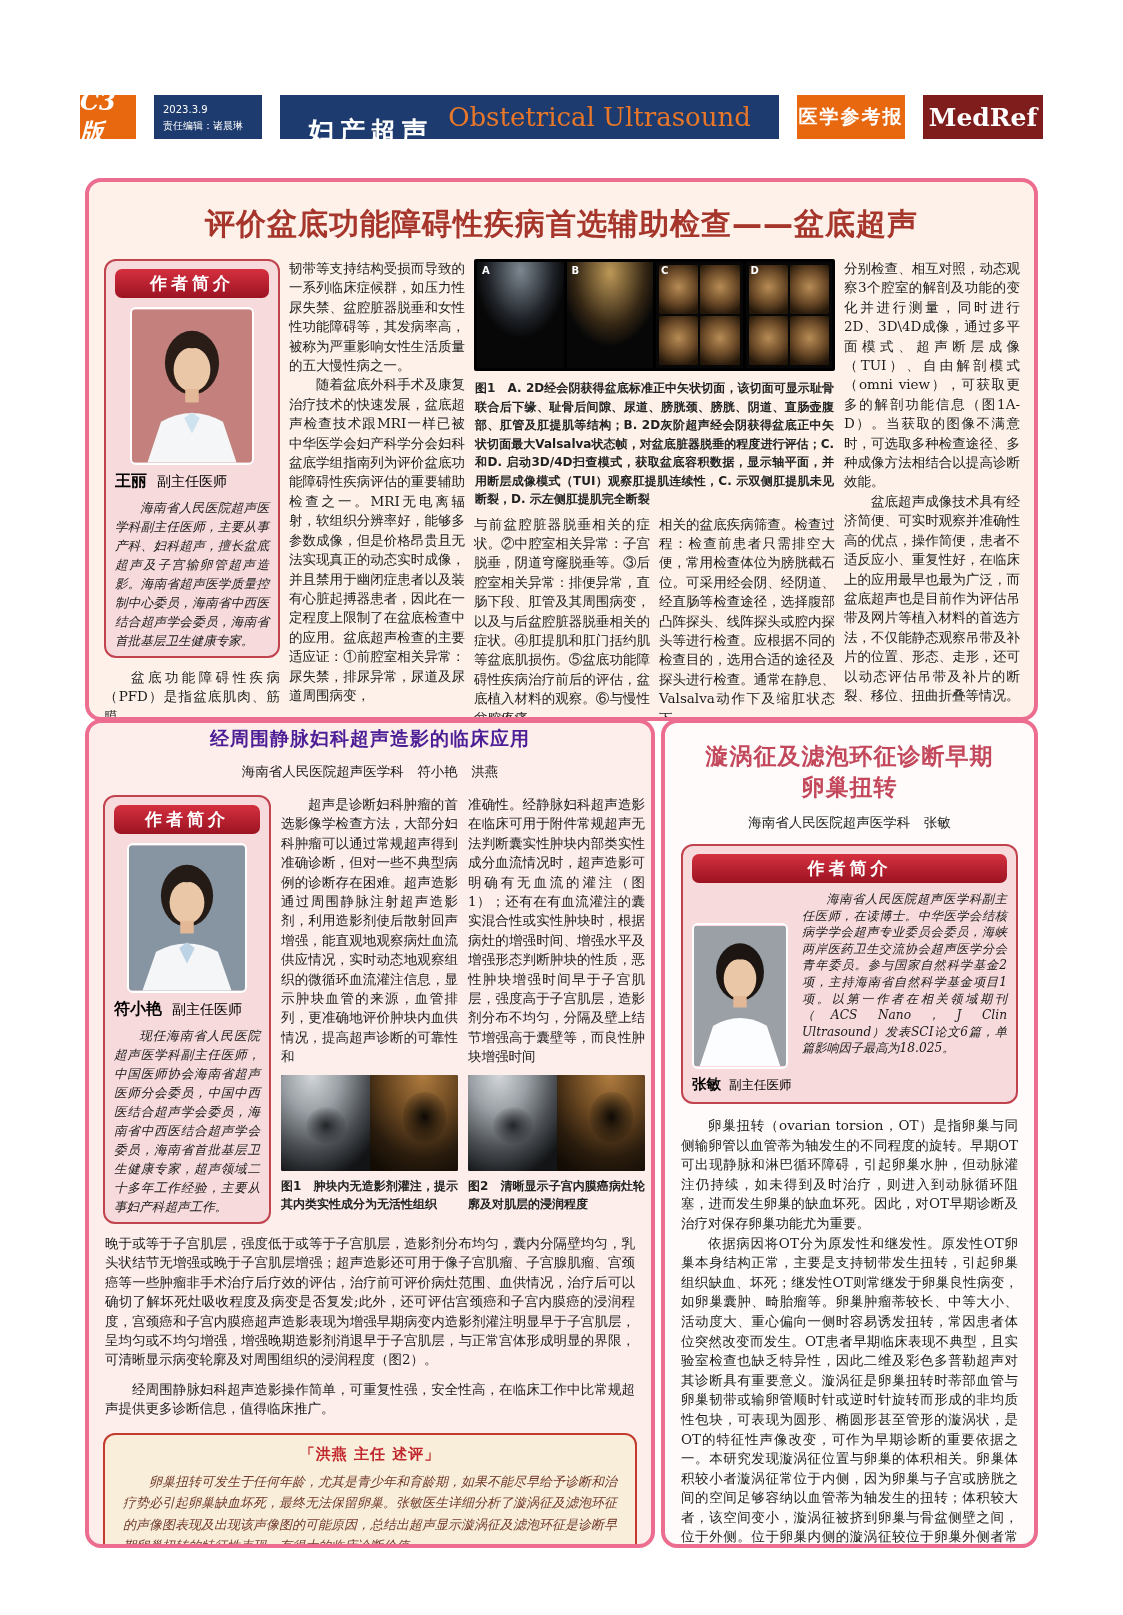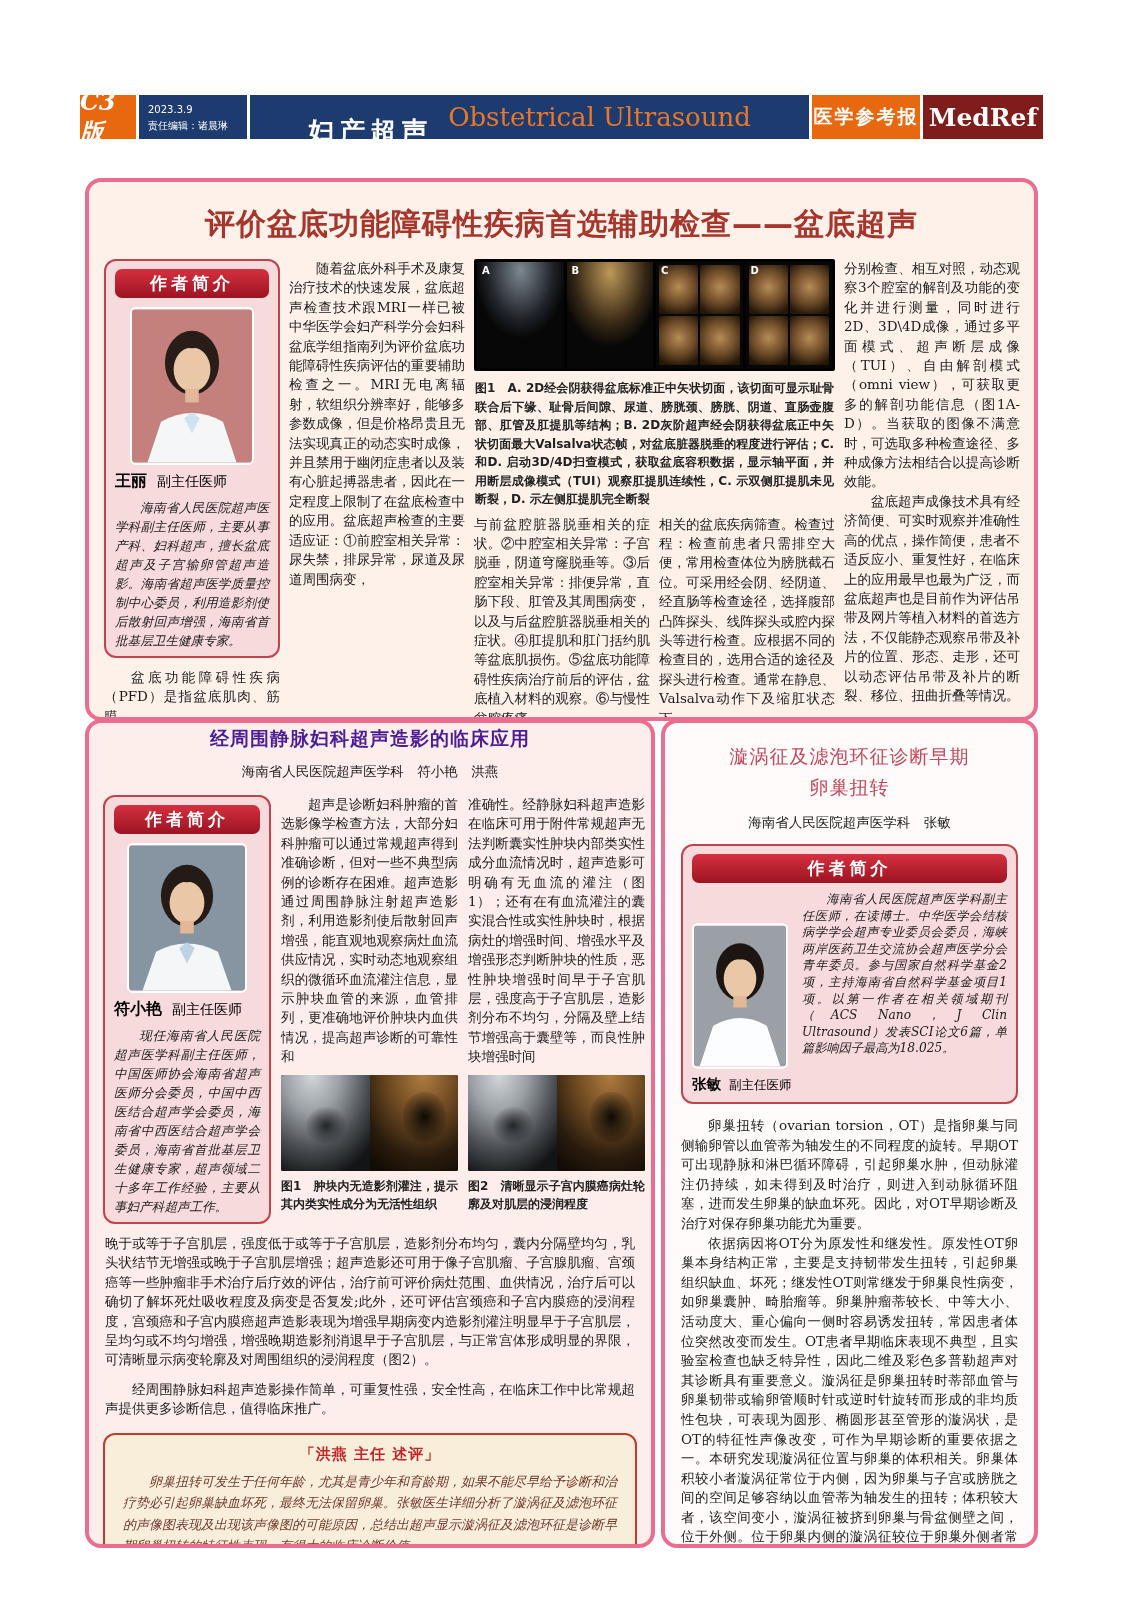--- a/index.html
+++ b/index.html
@@ -1,20 +1,20 @@
 <!DOCTYPE html>
 <html><head>
 <meta charset="utf-8">
 <style>
   * { margin:0; padding:0; box-sizing:border-box; }
   body { background:#ffffff; font-family:"DejaVu Serif", serif; }
   .page { position:relative; width:1123px; height:1615px; background:#ffffff; overflow:hidden; }
 
   
-  .masthead { position:absolute; left:80px; top:95px; width:963px; height:44px; display:flex; gap:3px; }
+  .masthead { position:absolute; left:80px; top:95px; width:963px; height:44px; display:flex; gap:18px; }
   .m-edition { width:56px; background:#e8680f; color:#fff; display:flex; align-items:center; justify-content:center;
                font:bold italic 24px "DejaVu Serif", serif; }
   .m-editor { width:108px; background:#1d3b6e; color:#fff; font:10px "DejaVu Sans", sans-serif;
               padding:7px 0 0 9px; line-height:1.6; }
   .m-section { flex:1; background:#1d3b6e; display:flex; align-items:center; justify-content:center; }
   .m-section .cn { color:#fff; font-weight:bold; font-size:26px; letter-spacing:5px; font-family:"DejaVu Sans", sans-serif;margin-top:28px; }
   .m-section .en { color:#e8772a; font:26px "DejaVu Serif", serif; margin-left:16px; }
   .m-brand-cn { width:108px; background:#e8680f; color:#fff; display:flex; align-items:center; justify-content:center;
                 font-weight:bold; font-size:19px; letter-spacing:2px; font-family:"DejaVu Sans", sans-serif; }
   .m-brand-en { width:120px; background:#7f1d1d; color:#fff; display:flex; align-items:center; justify-content:center;
@@ -79,22 +79,22 @@
                      background:radial-gradient(ellipse at 50% 50%, rgba(8,6,3,.95), rgba(8,6,3,0) 80%); }
   .figcap { font:bold 12px/18px "DejaVu Sans", sans-serif; color:#222; margin-top:6px; text-align:justify; }
 
   .wide { margin:10px 16px 0 16px; }
 
   .review { margin:14px 14px 0 14px; border:2.5px solid #c23b2e; border-radius:12px; background:#f9eed9; padding:10px 18px 12px 18px; }
   .review-title { text-align:center; color:#c0262c; font:bold 15px "DejaVu Sans", sans-serif; letter-spacing:1px; }
   .review-body { font:italic 13px/21.5px "DejaVu Serif", serif; color:#70392b; text-align:justify; text-indent:2em; margin-top:7px; }
 
   
-  h2.a3-title { margin-top:18px; text-align:center; color:#c4485c; font-size:19px; line-height:31px;
-                font-family:"DejaVu Sans", sans-serif; font-weight:normal; letter-spacing:1px; }
+  h2.a3-title { margin-top:18px; text-align:center; color:#c4485c; font-size:23px; line-height:31px;
+                font-family:"DejaVu Sans", sans-serif; font-weight:bold; letter-spacing:1px; }
   .box3 .inner { padding:0 16px; }
   .acard-h { margin-top:12px; border:2px solid #c0434e; border-radius:12px; background:#f7dadc; padding:8px 9px; }
   .acard-h-row { display:flex; gap:10px; margin-top:8px; }
   .acard-h-left { width:100px; flex:none; text-align:center;margin-top:32px; }
   .acard-h-left .acard-name { margin-top:5px; margin-bottom:0; }
   .acard-h-left .acard-name b { font-size:14.5px; }
   .acard-h-left .acard-name span { font-size:12.5px; margin-left:3px; }
   .acard-h .acard-bio { text-indent:2em; font-size:12.2px; line-height:16.6px; flex:1; }
   .a3-body { margin-top:12px; }
   .a3-body .bodytext { line-height:19.6px; }
@@ -134,26 +134,27 @@
             <ellipse cx="62" cy="62" rx="19" ry="23" fill="#eac7a7"></ellipse>
             <path d="M40 52 Q42 30 62 30 Q82 30 84 52 Q78 38 62 40 Q46 38 40 52Z" fill="#2a1d18"></path>
             <rect x="55" y="82" width="14" height="14" fill="#e3b896"></rect>
             <path d="M16 158 L30 116 Q62 98 94 116 L108 158 Z" fill="#f4f6f8"></path>
             <path d="M54 112 L62 128 L70 112 L62 106 Z" fill="#cfe2f0"></path>
           </svg>
           <div class="acard-name">
             <b>王丽</b>
             <span>副主任医师</span>
           </div>
-          <p class="acard-bio">海南省人民医院超声医学科副主任医师，主要从事产科、妇科超声，擅长盆底超声及子宫输卵管超声造影。海南省超声医学质量控制中心委员，利用造影剂使后散射回声增强，海南省首批基层卫生健康专家。</p>
+          <p class="acard-bio">海南省人民医院超声医学科副主任医师，主要从事产科、妇科超声，擅长盆底超声及子宫输卵管超声造影。海南省超声医学质量控制中心委员，海南省中西医结合超声学会委员，海南省首批基层卫生健康专家。</p>
         </div>
         <p class="bodytext indent" style="margin-top:10px;">盆底功能障碍性疾病（PFD）是指盆底肌肉、筋膜、</p>
       </div>
 
       <div class="c176">
+        <p class="bodytext">韧带等支持结构受损而导致的一系列临床症候群，如压力性尿失禁、盆腔脏器脱垂和女性性功能障碍等，其发病率高，被称为严重影响女性生活质量的五大慢性病之一。</p>
         <p class="bodytext indent">随着盆底外科手术及康复治疗技术的快速发展，盆底超声检查技术跟MRI一样已被中华医学会妇产科学分会妇科盆底学组指南列为评价盆底功能障碍性疾病评估的重要辅助检查之一。MRI无电离辐射，软组织分辨率好，能够多参数成像，但是价格昂贵且无法实现真正的动态实时成像，并且禁用于幽闭症患者以及装有心脏起搏器患者，因此在一定程度上限制了在盆底检查中的应用。盆底超声检查的主要适应证：①前腔室相关异常：尿失禁，排尿异常，尿道及尿道周围病变，</p>
       </div>
 
       <div class="c361">
         <div class="fig1">
           <div class="fp fp-a">
               <span class="lbl">A</span>
             </div>
           <div class="fp fp-b">
               <span class="lbl">B</span>

